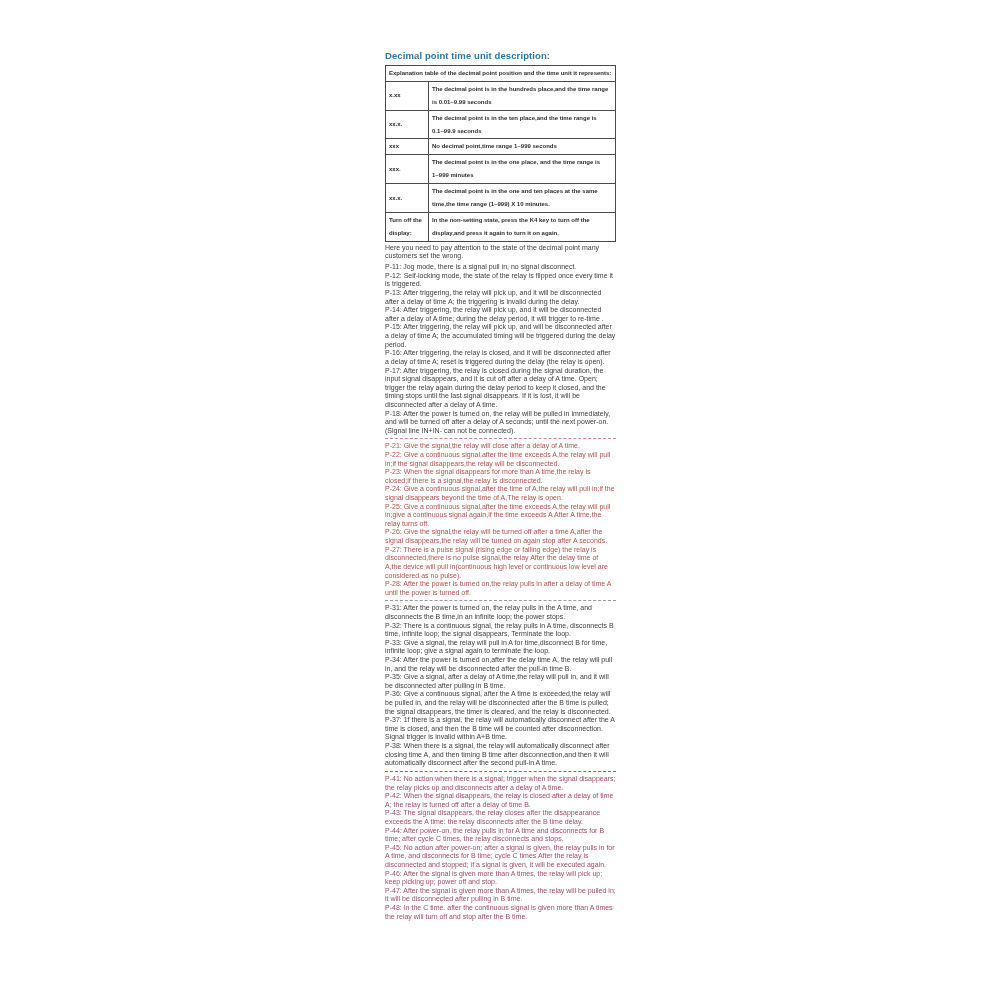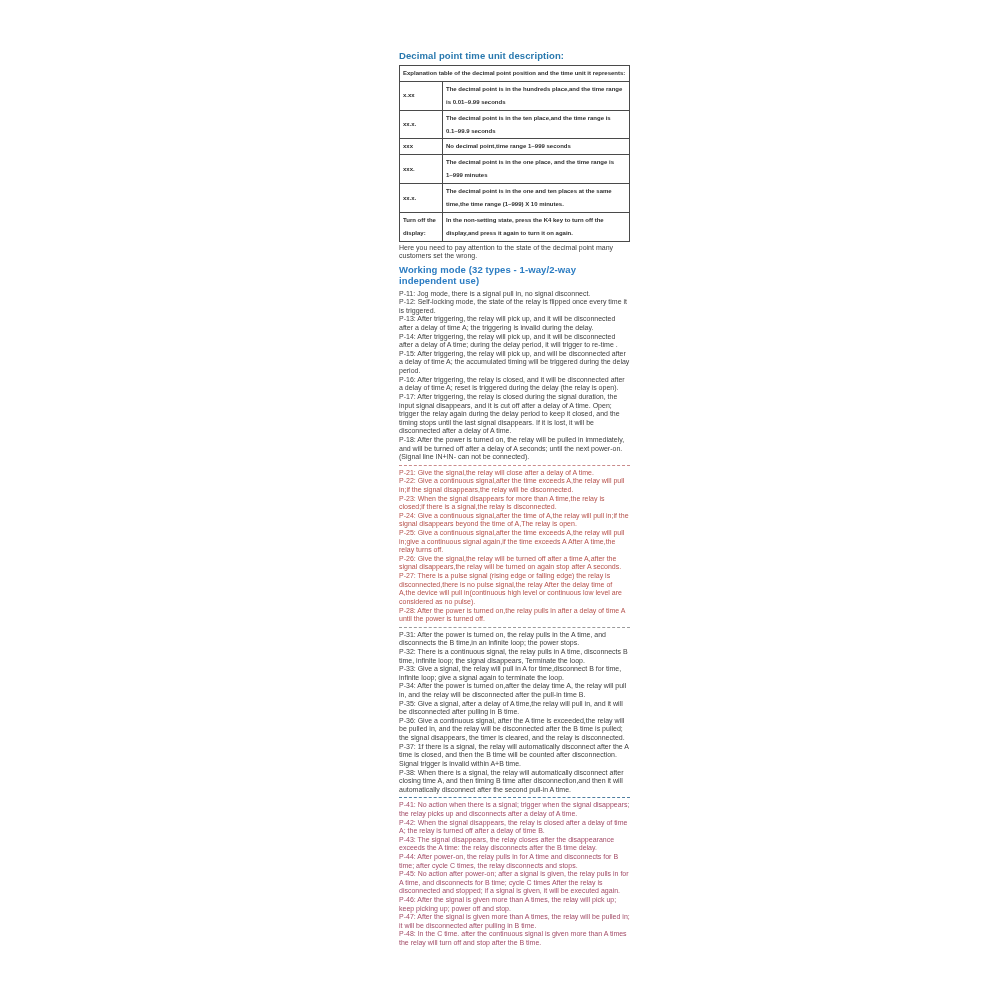--- a/index.html
+++ b/index.html
@@ -1,21 +1,21 @@
 <!DOCTYPE html>
 <html><head>
 <meta charset="utf-8">
 <style>
   html,body { margin:0; padding:0; }
   body {
     width:1000px; height:1000px; background:#ffffff;
     font-family:"Liberation Sans", sans-serif;
     position:relative; overflow:hidden;
   }
-  .content { position:absolute; left:399px; top:50px; width:231px; color:#3d3d3d; }
+  .content { position:absolute; left:385px; top:50px; width:231px; color:#3d3d3d; }
 
   .h-dec  { font-size:9.5px; font-weight:bold; margin:0 0 4px 0; letter-spacing:.1px; }
   .h-work { font-size:9.5px; font-weight:bold; margin:3px 0 3px 0; line-height:1.18; letter-spacing:.1px; }
 
   table.dec { border-collapse:collapse; width:100%; margin:0 0 2px 0; }
   table.dec td {
     border:1px solid #4a4a4a; font-size:6px; font-weight:bold; color:#2e2e2e;
     padding:1px 3px; vertical-align:middle; line-height:2.15;
   }
   td.hdr { white-space:nowrap; font-size:5.7px; padding:3px 2px; line-height:1.4; }
@@ -63,21 +63,20 @@
       </tr>
         <tr>
         <td class="lbl" style="border-color: rgb(74, 74, 74);">Turn off the display:</td>
         <td class="desc" style="border-color: rgb(74, 74, 74);">In the non-setting state, press the K4 key to turn off the display,and press it again to turn it on again.</td>
       </tr>
       </tbody>
   </table>
 
   <p class="note">Here you need to pay attention to the state of the decimal point many customers set the wrong.</p>
 
-  <h2 class="h-work" style="color: rgb(43, 124, 194);">Working mode (32 types - 1-way/2-way independent use)</h2>
 
   <div class="section" style="color: rgb(61, 61, 61);">
       <p class="mode">P-11: Jog mode, there is a signal pull in, no signal disconnect.</p>
       <p class="mode">P-12: Self-locking mode, the state of the relay is flipped once every time it is triggered.</p>
       <p class="mode">P-13: After triggering, the relay will pick up, and it will be disconnected after a delay of time A; the triggering is invalid during the delay.</p>
       <p class="mode">P-14: After triggering, the relay will pick up, and it will be disconnected after a delay of A time; during the delay period, it will trigger to re-time .</p>
       <p class="mode">P-15: After triggering, the relay will pick up, and will be disconnected after a delay of time A; the accumulated timing will be triggered during the delay period.</p>
       <p class="mode">P-16: After triggering, the relay is closed, and it will be disconnected after a delay of time A; reset is triggered during the delay (the relay is open).</p>
       <p class="mode">P-17: After triggering, the relay is closed during the signal duration, the input signal disappears, and it is cut off after a delay of A time. Open; trigger the relay again during the delay period to keep it closed, and the timing stops until the last signal disappears. If it is lost, it will be disconnected after a delay of A time.</p>
       <p class="mode">P-18: After the power is turned on, the relay will be pulled in immediately, and will be turned off after a delay of A seconds; until the next power-on. (Signal line IN+IN- can not be connected).</p>

